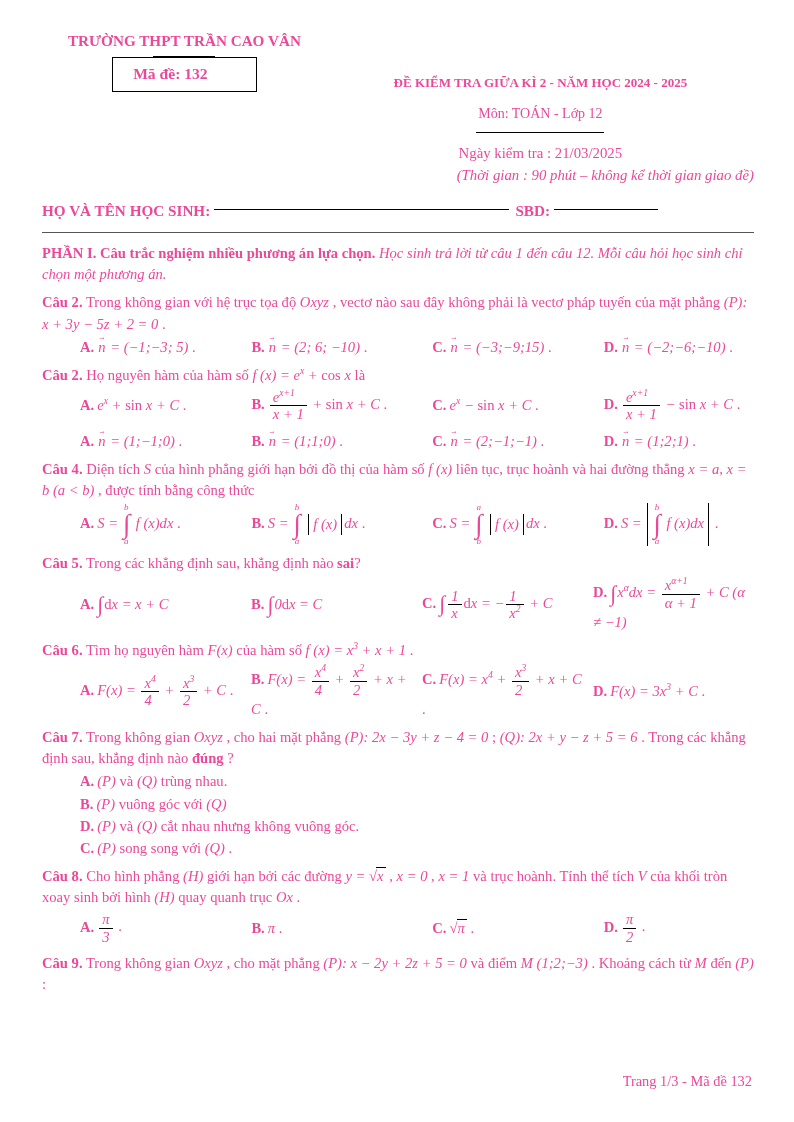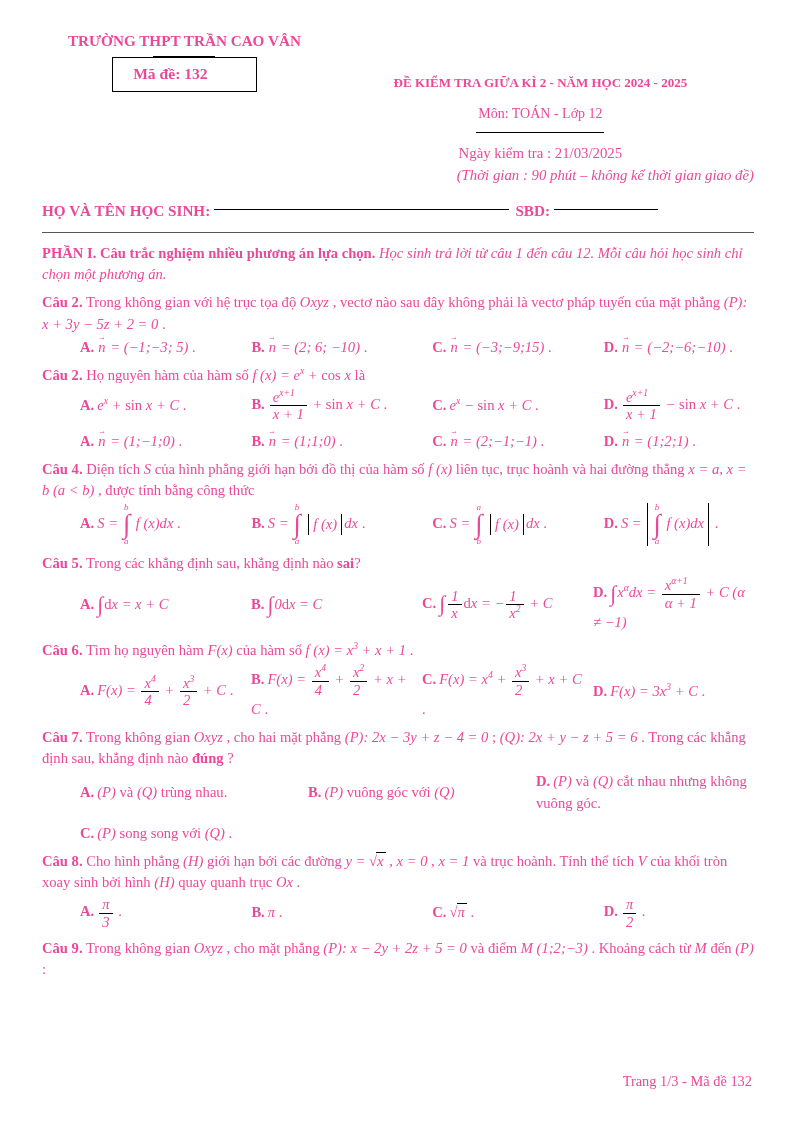--- a/index.html
+++ b/index.html
@@ -30,21 +30,21 @@
   
   .section-head{margin:10px 0 0;}
   .section-head i{font-style:italic;}
   
   .q{margin-top:7px;}
   .qtext{margin:0;}
   .qlabel{font-weight:bold;}
   .opts{display:grid;padding-left:38px;column-gap:10px;row-gap:2px;margin-top:2px;align-items:center;}
   .cols-4{grid-template-columns:1.02fr 1.08fr 1.02fr 0.95fr;}
   .cols-2{grid-template-columns:1fr 1fr 1fr 1fr;}
-  .cols-1{grid-template-columns:1fr 1fr 1fr;row-gap:9px;}
+  .cols-1{grid-template-columns:1fr;row-gap:1px;}
   .olabel{font-weight:bold;margin-right:3px;}
   
   .it{font-style:italic;}
   .up{font-style:normal;}
   sup{font-size:0.66em;line-height:0;}
   .frac{display:inline-block;vertical-align:middle;text-align:left;line-height:1.12;margin:1px 2px;}
   .frac .num{display:block;border-bottom:1.1px solid #000;padding:0 3px;}
   .frac .den{display:block;padding:0 3px;}
   .intw{display:inline-flex;flex-direction:column;align-items:center;vertical-align:middle;
     line-height:1;margin:0 2px 0 1px;}

